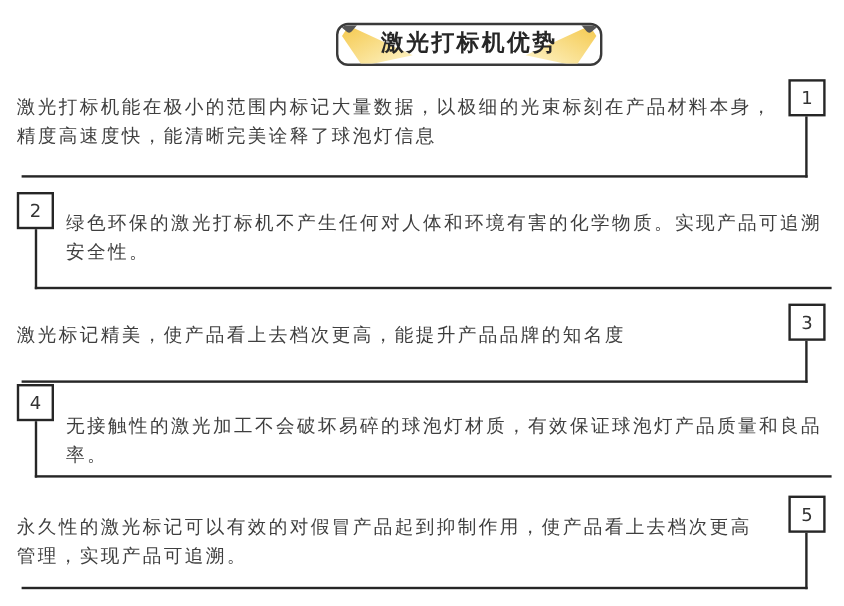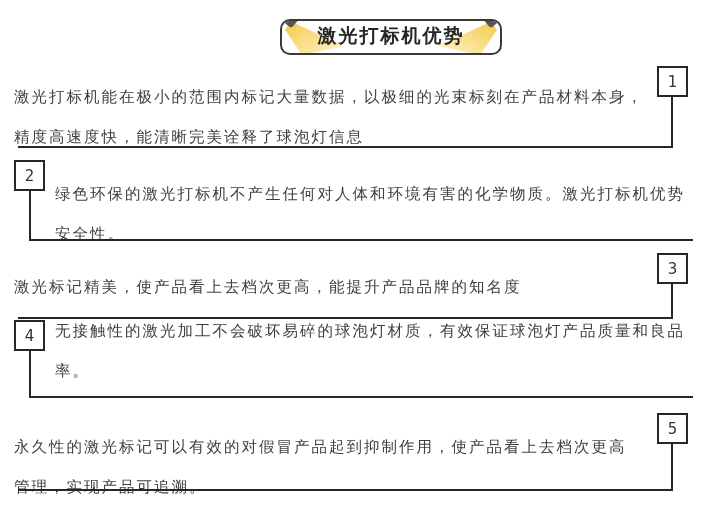--- a/index.html
+++ b/index.html
@@ -75,21 +75,21 @@
   .hline {
     position: absolute;
     height: 2px;
     background: #262626;
   }
   .txt {
     position: absolute;
     margin: 0;
     width: 645px;
     font-size: 15.5px;
-    line-height: 40px;
+    line-height: 24px;
     color: #3f3f3f;
     letter-spacing: 2px;
     white-space: pre-line;
   }
 
   
   .s1 .numbox { left: 657px; top: 66px; }
   .s1 .vline  { left: 671px; top: 97px;  height: 51px; }
   .s1 .hline  { left: 18px;  top: 146px; width: 655px; }
   .s1 .txt    { left: 14px;  top: 77px; }
@@ -103,21 +103,21 @@
   
   .s3 .numbox { left: 657px; top: 253px; }
   .s3 .vline  { left: 671px; top: 284px; height: 35px; }
   .s3 .hline  { left: 18px;  top: 317px; width: 655px; }
   .s3 .txt    { left: 14px;  top: 267px; }
 
   
   .s4 .numbox { left: 14px;  top: 320px; }
   .s4 .vline  { left: 29px;  top: 351px; height: 47px; }
   .s4 .hline  { left: 29px;  top: 396px; width: 664px; }
-  .s4 .txt    { left: 55px;  top: 312px; width: 640px; font-family: Liberation Mono, monospace; }
+  .s4 .txt    { left: 55px;  top: 343px; width: 640px; }
 
   
   .s5 .numbox { left: 657px; top: 413px; }
   .s5 .vline  { left: 671px; top: 444px; height: 47px; }
   .s5 .hline  { left: 18px;  top: 489px; width: 655px; }
   .s5 .txt    { left: 14px;  top: 427px; }
 </style>
 </head>
 <body>
 
@@ -161,21 +161,21 @@
     <div class="numbox">1</div>
     <div class="vline"></div>
     <p class="txt">激光打标机能在极小的范围内标记大量数据，以极细的光束标刻在产品材料本身，
 精度高速度快，能清晰完美诠释了球泡灯信息</p>
     <div class="hline"></div>
   </div>
 
   <div class="sec s2">
     <div class="numbox">2</div>
     <div class="vline"></div>
-    <p class="txt">绿色环保的激光打标机不产生任何对人体和环境有害的化学物质。激光打标机优势
+    <p class="txt">绿色环保的激光打标机不产生任何对人体和环境有害的化学物质。实现产品可追溯
 安全性。</p>
     <div class="hline"></div>
   </div>
 
   <div class="sec s3">
     <div class="numbox">3</div>
     <div class="vline"></div>
     <p class="txt">激光标记精美，使产品看上去档次更高，能提升产品品牌的知名度</p>
     <div class="hline"></div>
   </div>

